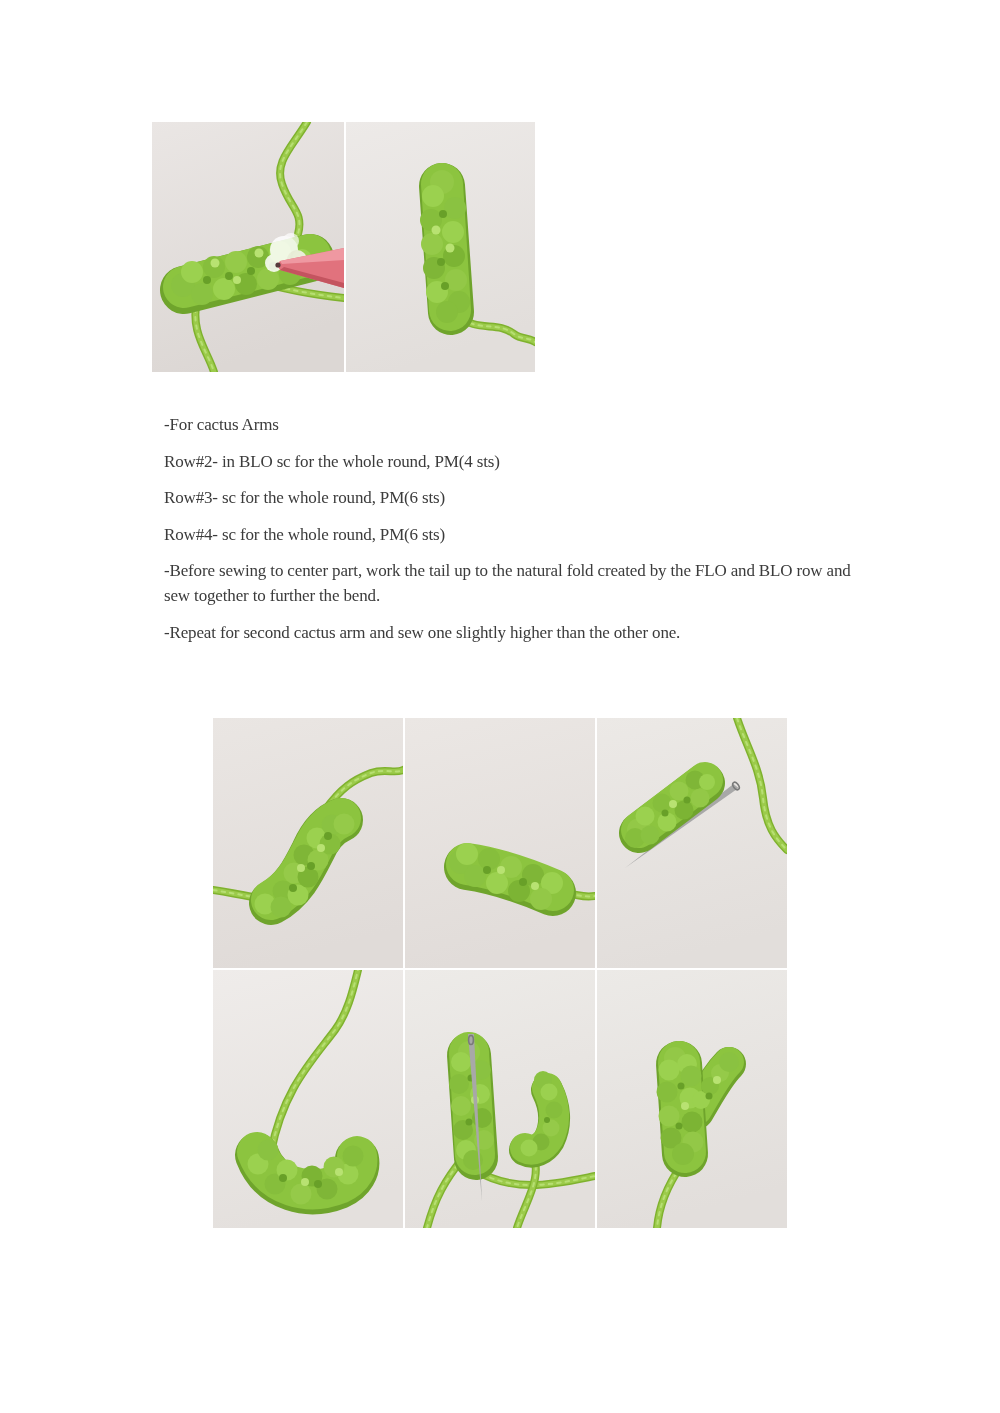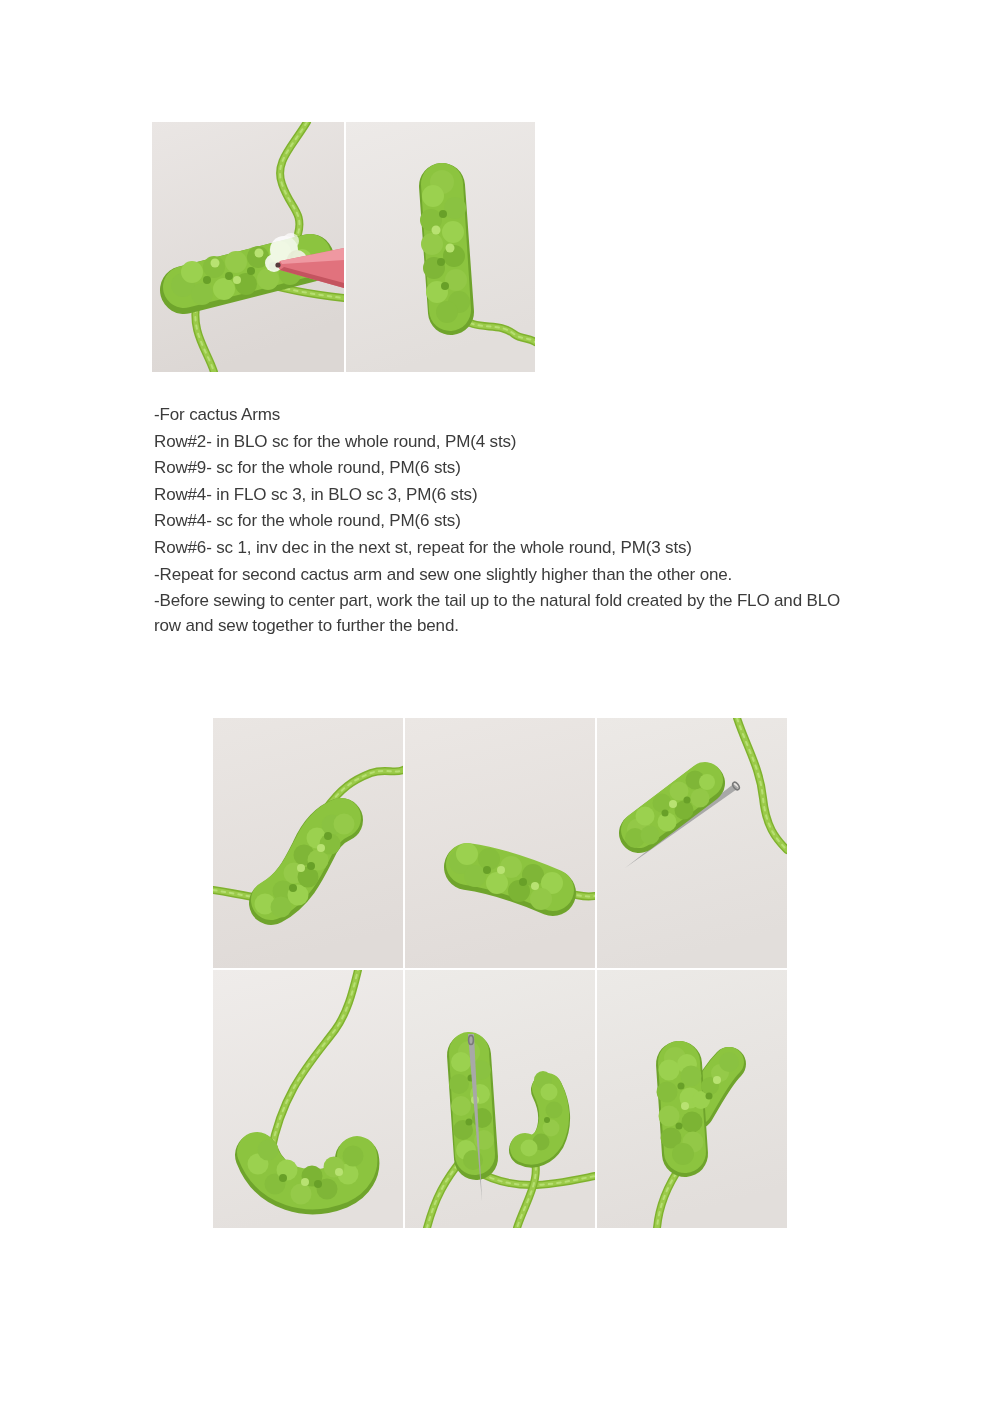--- a/index.html
+++ b/index.html
@@ -1,21 +1,21 @@
 <!DOCTYPE html>
 <html><head>
 <meta charset="utf-8">
 <style>
   html,body{margin:0;padding:0;background:#ffffff;}
   .page{position:relative;width:1000px;height:1413px;background:#ffffff;overflow:hidden;
         font-family:"Liberation Sans","DejaVu Sans",sans-serif;}
   .top-figs{position:absolute;left:152px;top:122px;display:flex;gap:2px;}
   .instructions{position:absolute;left:152px;top:401px;width:716px;
         font-size:17px;line-height:24.6px;letter-spacing:-0.15px;color:#3b3b3b;}
-  .instructions p{margin:2px;}
+  .instructions p{margin:12px;font-family:Liberation Serif, serif;}
   .grid{position:absolute;left:213px;top:718px;width:574px;display:flex;flex-wrap:wrap;gap:2px;}
   svg{display:block;}
   
   .y1{stroke:#7fb22e;stroke-width:8;fill:none;stroke-linecap:round;}
   .y2{stroke:#9ccb4b;stroke-width:5;fill:none;stroke-linecap:round;}
   .y3{stroke:#b7df73;stroke-width:2;fill:none;stroke-linecap:round;stroke-dasharray:3.5 5;}
   
   .pb{stroke:#6fa42c;fill:none;stroke-linecap:round;}
   .pm{stroke:#8cc43f;fill:none;stroke-linecap:round;}
   
@@ -130,26 +130,24 @@
         <circle class="bd" cx="99" cy="164" r="4"></circle>
         <circle class="bh" cx="90" cy="108" r="4.5"></circle>
           <circle class="bh" cx="104" cy="126" r="4.5"></circle>
       </g>
     </svg>
   </figure>
 
   <div class="instructions">
     <p>-For cactus Arms</p>
     <p>Row#2- in BLO sc for the whole round, PM(4 sts)</p>
-    <p>Row#9- sc for the whole round, PM(6 sts)</p>
-    <p>Row#4- in FLO sc 3, in BLO sc 3, PM(6 sts)</p>
+    <p>Row#3- sc for the whole round, PM(6 sts)</p>
     <p>Row#4- sc for the whole round, PM(6 sts)</p>
-    <p>Row#6- sc 1, inv dec in the next st, repeat for the whole round, PM(3 sts)</p>
+    <p>-Before sewing to center part, work the tail up to the natural fold created by the FLO and BLO row and sew together to further the bend.</p>
     <p>-Repeat for second cactus arm and sew one slightly higher than the other one.</p>
-    <p>-Before sewing to center part, work the tail up to the natural fold created by the FLO and BLO row and sew together to further the bend.</p>
   </div>
 
   <div class="grid">
 
     <svg width="190" height="250" viewBox="0 0 190 250">
       <defs>
         <linearGradient id="bgC" x1="0" y1="0" x2="0.2" y2="1">
           <stop offset="0" stop-color="#eae6e3"></stop>
             <stop offset="1" stop-color="#e0dbd8"></stop>
         </linearGradient>

